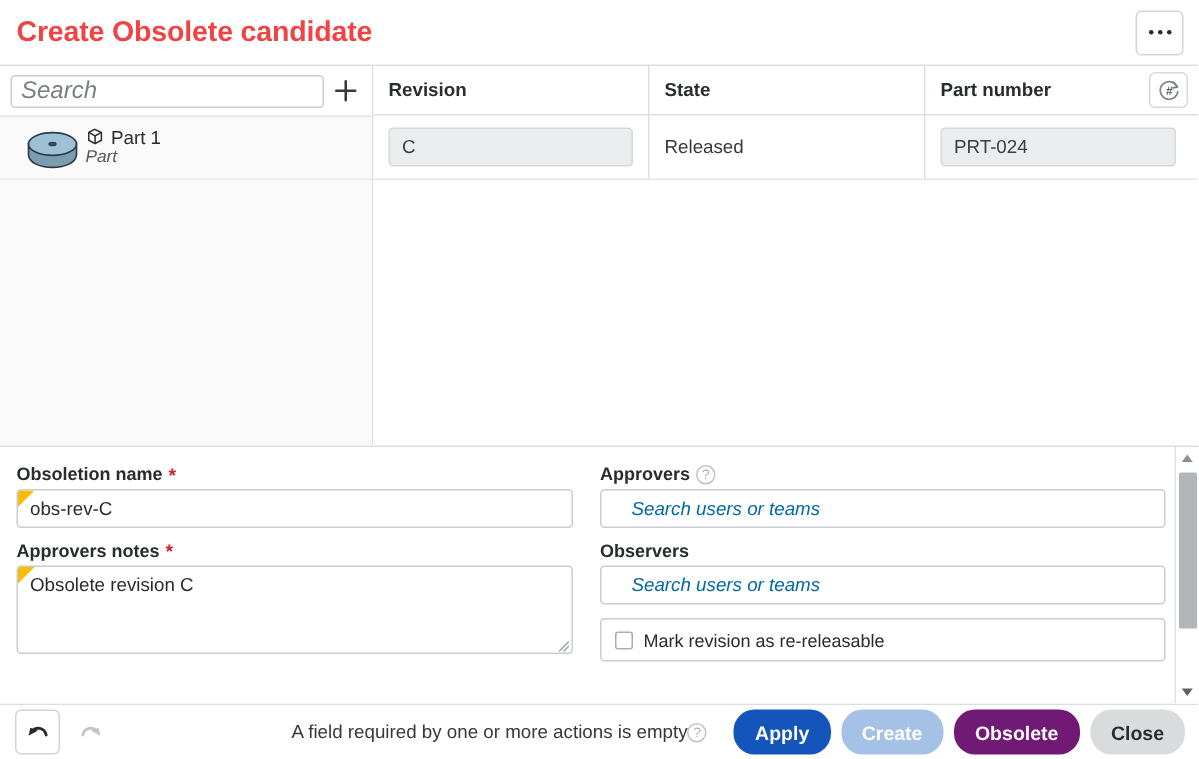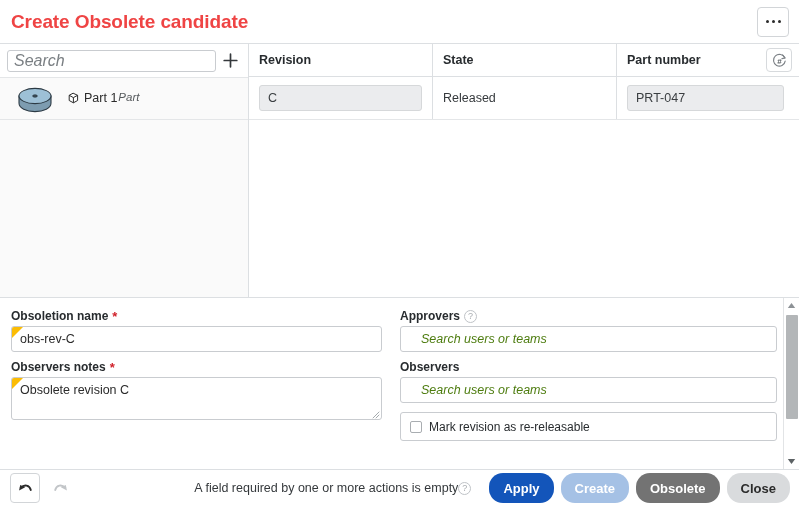--- a/index.html
+++ b/index.html
@@ -138,23 +138,23 @@
     padding-left: 14px;
     box-sizing: border-box;
     cursor: pointer;
   }
   .thumb {
     width: 42px; height: 34px;
     flex: 0 0 42px;
     display: flex; align-items: center; justify-content: center;
   }
   .row-labels {
-    margin-left: 10px;
-    display: flex;
-    flex-direction: row;
+    margin-left: 0;
+    display: flex;
+    flex-direction: column;
     justify-content: center;
     line-height: 1.15;
   }
   .row-name-line { display: flex; align-items: center; gap: 3px; }
   .part-glyph { width: 15px; height: 15px; display: block; }
   .row-name { font-size: 12.5px; color: #2b2b2b; }
   .row-sub { font-size: 11.5px; font-style: italic; color: #55595c; padding-left: 1px; }
   .tree-rest { flex: 1 1 auto; background: #fafafa; }
 
   
@@ -280,23 +280,23 @@
     background: #ffffff;
     box-sizing: border-box;
     display: flex;
     align-items: center;
     padding: 0 8px;
     font-size: 12.5px;
     color: #2b2b2b;
     margin-bottom: 8px;
     overflow: hidden;
   }
-  .inp.placeholder { color: #4d7c0f; font-style: italic; padding-left: 20px; }
+  .inp.placeholder { color: #0369a1; font-style: italic; padding-left: 20px; }
   .inp.area {
-    height: 43px;
+    height: 59px;
     align-items: flex-start;
     padding-top: 5px;
   }
   .dirty::before {
     content: "";
     position: absolute;
     left: 0; top: 0;
     width: 0; height: 0;
     border-top: 11px solid #fbbc05;
     border-right: 11px solid transparent;
@@ -412,21 +412,21 @@
     margin-left: 7px;
     cursor: pointer;
     display: inline-flex;
     align-items: center;
     justify-content: center;
     box-sizing: border-box;
     white-space: nowrap;
   }
   .btn.apply   { background: #1355ba; }
   .btn.submit  { background: #a5c1e5; cursor: default; }
-  .btn.obsolete{ background: #737373; }
+  .btn.obsolete{ background: #701a75; }
   .btn.close   { background: #d9dbdd; color: #2b2b2b; }
 </style>
 </head>
 <body>
 
 <div class="app">
 
   <div class="titlebar">
     <div class="title-text">Create Obsolete candidate</div>
     <div class="titlebar-spacer"></div>
@@ -498,41 +498,41 @@
       </div>
 
       <div class="tbody-row">
         <div class="td col-rev td-rev">
           <span class="ro-input">C</span>
         </div>
         <div class="td col-state">
           <span>Released</span>
         </div>
         <div class="td col-pn td-pn">
-          <span class="ro-input">PRT-047</span>
+          <span class="ro-input">PRT-024</span>
         </div>
       </div>
 
       <div class="tbody-rest"></div>
     </div>
   </div>
 
   <div class="formarea">
 
     <div class="form-col left">
       <div class="field-label">
         <span>Obsoletion name</span>
         <span class="req-star">*</span>
       </div>
       <div class="inp dirty">
         <span>obs-rev-C</span>
       </div>
 
       <div class="field-label">
-        <span>Observers notes</span>
+        <span>Approvers notes</span>
         <span class="req-star">*</span>
       </div>
       <div class="inp area dirty">
         <span>Obsolete revision C</span>
         <span class="resize-grip">
           <svg width="10" height="10" viewBox="0 0 10 10" aria-hidden="true">
             <path d="M9 3 L3 9 M9 6 L6 9" stroke="#9aa0a4" stroke-width="0.9" stroke-linecap="round"></path>
           </svg>
         </span>
       </div>

